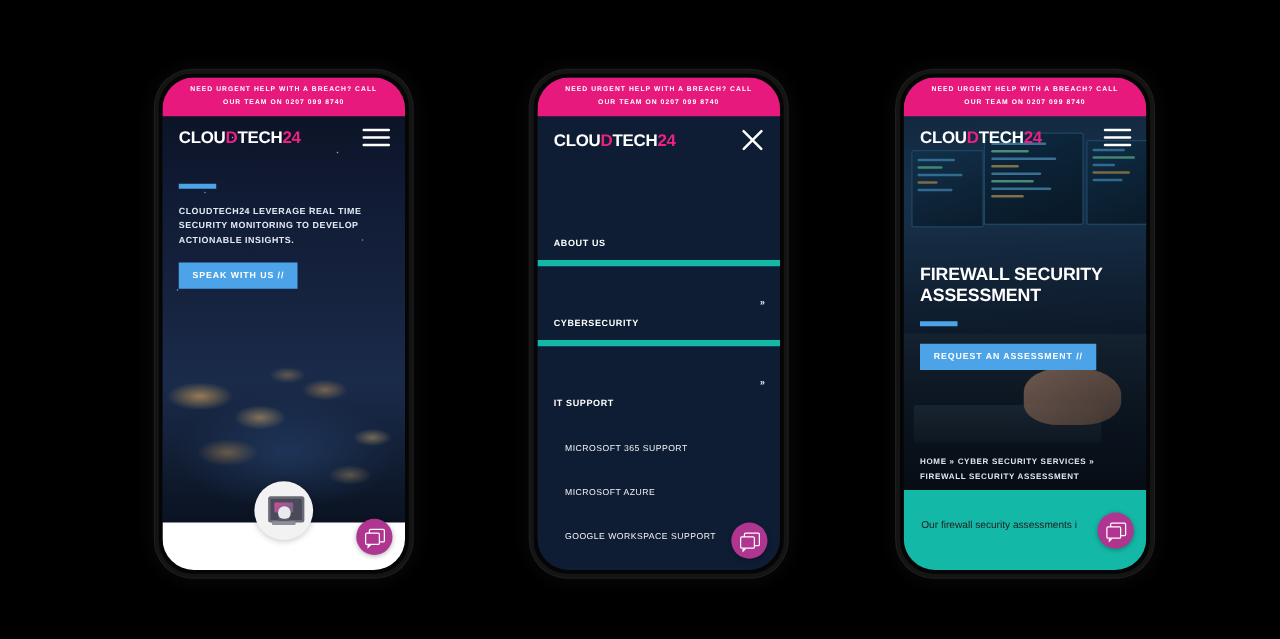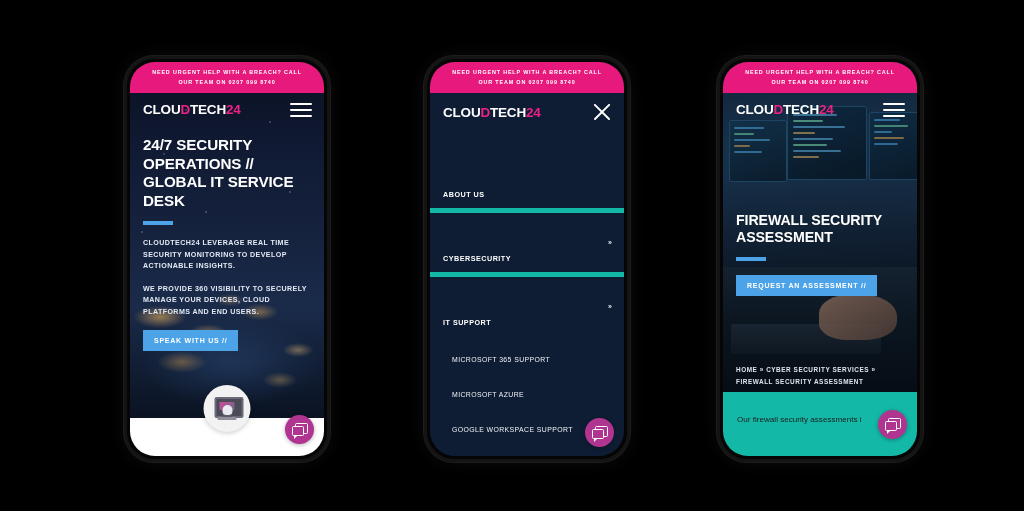--- a/index.html
+++ b/index.html
@@ -251,24 +251,22 @@
           </div>
           <div class="hamburger">
             <i></i>
             <i></i>
             <i></i>
           </div>
         </div>
       </div>
 
       <div class="hero1-content">
-        <div class="h1-title">24/7 SECURITY OPERATIONS // GLOBAL IT SERVICE DESK</div>
         <div class="accent-bar"></div>
         <div class="h1-body">CLOUDTECH24 LEVERAGE REAL TIME SECURITY MONITORING TO DEVELOP ACTIONABLE INSIGHTS.</div>
-        <div class="h1-body">WE PROVIDE 360 VISIBILITY TO SECURELY MANAGE YOUR DEVICES, CLOUD PLATFORMS AND END USERS.</div>
         <div class="cta-btn">SPEAK WITH US //</div>
       </div>
 
       <div class="white-panel"></div>
       <div class="badge-circle">
         <div class="badge-inner">
           <div class="mon"></div>
           <div class="stand"></div>
           <div class="base"></div>
           <div class="head"></div>

